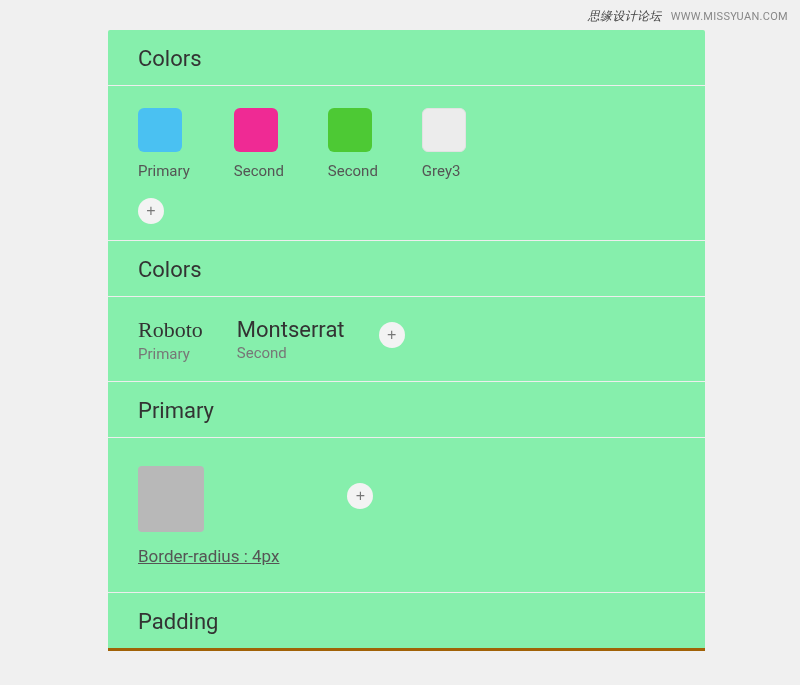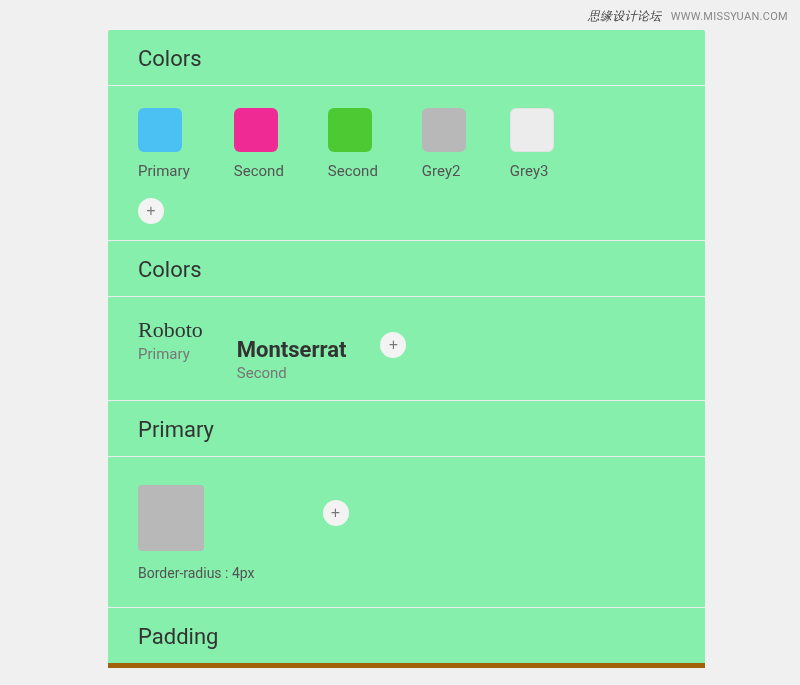--- a/index.html
+++ b/index.html
@@ -91,22 +91,21 @@
     .font-name {
       font-size: 22px;
       color: #333;
       margin-bottom: 2px;
     }
     .font-name.roboto {
       font-family: Liberation Serif, serif;
       font-weight: 400;
     }
     .font-name.montserrat {
-      font-weight: 700;
-      margin-top: 20px;
+      font-weight: 400;
     }
     .font-label {
       font-size: 15px;
       color: #777;
     }
     .fonts-add {
       align-self: center;
       margin-top: -10px;
     }
     .shapes-row {
@@ -129,38 +128,39 @@
       margin-bottom: 14px;
     }
     .shape-pill {
       width: 166px;
       height: 72px;
       background: #b8b8b8;
       border-radius: 100px;
       margin-bottom: 14px;
     }
     .shape-label {
-      font-size: 14px;
+      font-size: 17px;
       color: #555;
+      text-decoration: underline;
     }
     .shapes-add {
       align-self: center;
       margin-bottom: 40px;
       margin-left: 28px;
     }
     .section-content.shapes {
       padding-top: 22px;
       padding-bottom: 20px;
     }
     .section-content.fonts {
       padding-top: 20px;
       padding-bottom: 18px;
     }
     .padding-header {
-      border-bottom: 5px solid #a16207;
+      border-bottom: 3px solid #a16207;
     }
   </style>
 </head>
 <body>
 
 <div class="watermark">
   <span class="cn">思缘设计论坛</span>
   <span>WWW.MISSYUAN.COM</span>
 </div>
 
@@ -173,24 +173,20 @@
         <div class="swatch" style="background:#4ac1f2"></div>
         <div class="color-label">Primary</div>
       </div>
       <div class="color-item">
         <div class="swatch" style="background:#ef2a94"></div>
         <div class="color-label">Second</div>
       </div>
       <div class="color-item">
         <div class="swatch" style="background:#4dc934"></div>
         <div class="color-label">Second</div>
-      </div>
-      <div class="color-item">
-        <div class="swatch" style="background:#b8b8b8"></div>
-        <div class="color-label">Grey2</div>
       </div>
       <div class="color-item">
         <div class="swatch" style="background:#ececec;border:1px solid #e2e2e2"></div>
         <div class="color-label">Grey3</div>
       </div>
     </div>
     <div class="add-row">
       <button class="add-btn">
         <span>+</span>
       </button>

